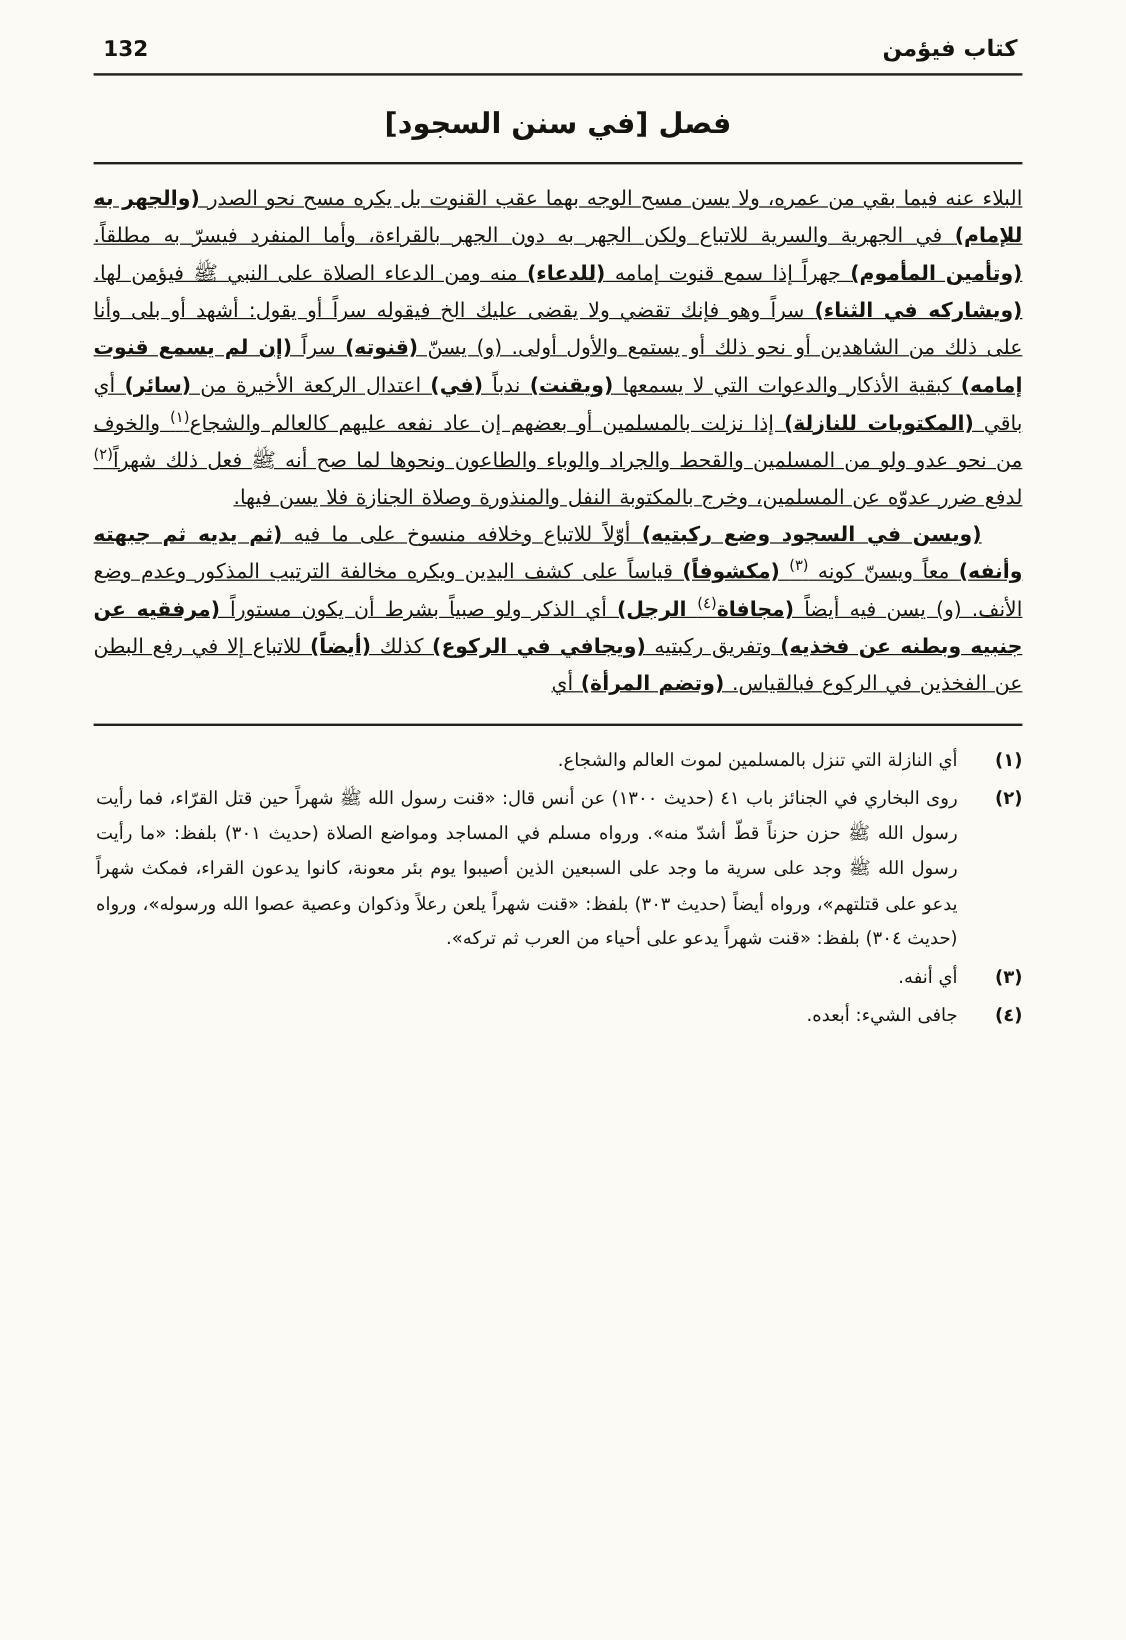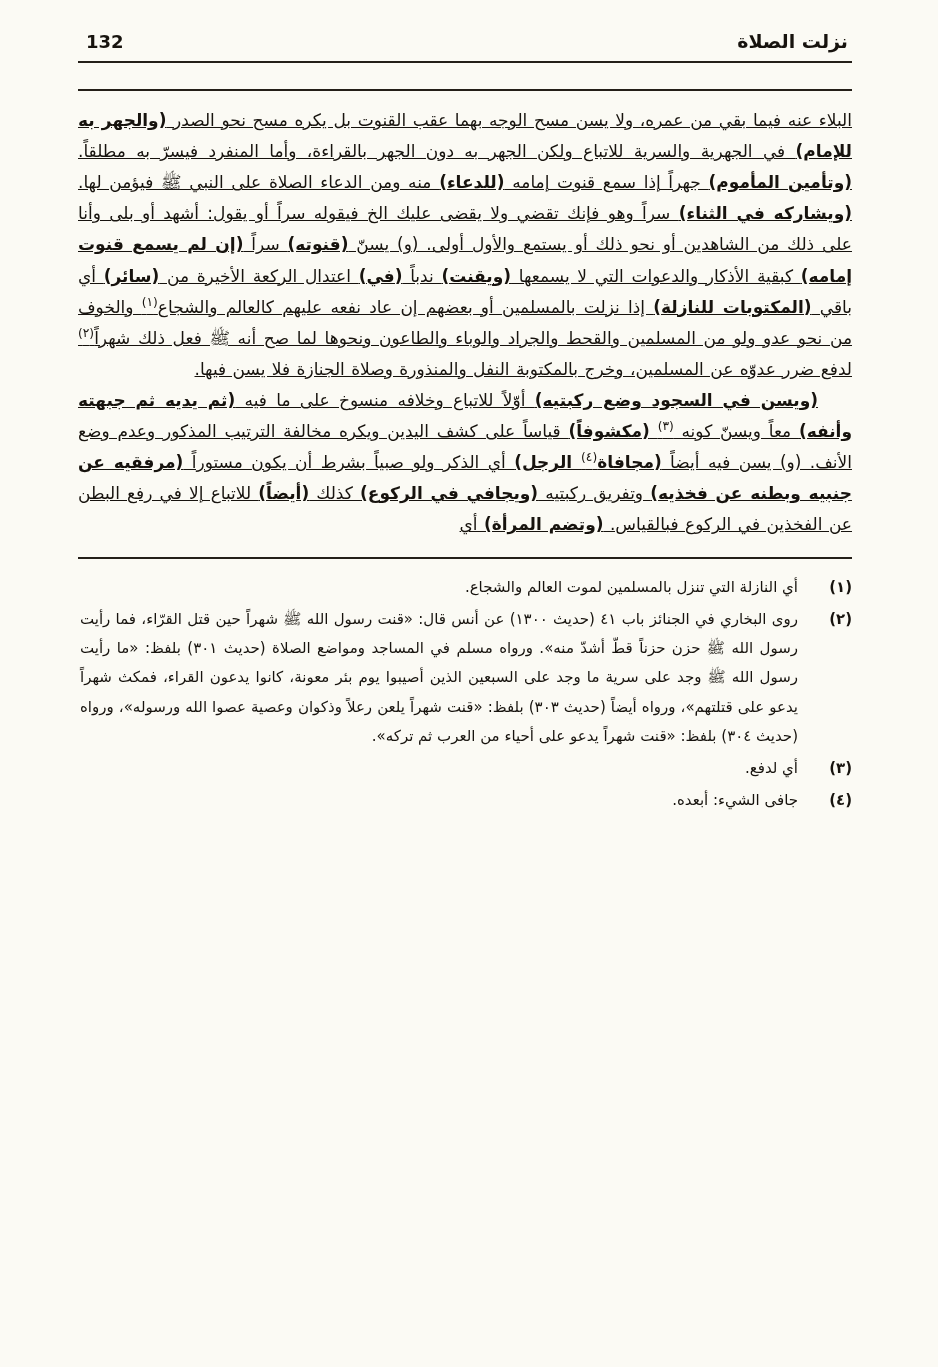--- a/index.html
+++ b/index.html
@@ -86,26 +86,27 @@
     flex: 1 1 auto;
     text-align: justify;
   }
 </style>
 </head>
 <body>
 
 <div class="page">
 
   <header class="page-header">
-    <span class="book-title">نزلت الصلاة</span>
+    <span class="book-title">كتاب فيؤمن</span>
     <span class="page-number">132</span>
   </header>
   <div class="rule header-rule"></div>
 
   <section class="matn">
+    <h2 class="matn-heading">فصل [في سنن السجود]</h2>
   </section>
 
   <div class="rule section-rule"></div>
 
   <section class="sharh">
     <p class="sharh-para"><span>البلاء عنه فيما بقي من عمره، ولا يسن مسح الوجه بهما عقب القنوت بل يكره مسح نحو الصدر </span><span class="b">(والجهر به للإمام)</span><span> في الجهرية والسرية للاتباع ولكن الجهر به دون الجهر بالقراءة، وأما المنفرد فيسرّ به مطلقاً. </span><span class="b">(وتأمين المأموم)</span><span> جهراً إذا سمع قنوت إمامه </span><span class="b">(للدعاء)</span><span> منه ومن الدعاء الصلاة على النبي ﷺ فيؤمن لها. </span><span class="b">(ويشاركه في الثناء)</span><span> سراً وهو فإنك تقضي ولا يقضى عليك الخ فيقوله سراً أو يقول: أشهد أو بلى وأنا على ذلك من الشاهدين أو نحو ذلك أو يستمع والأول أولى. (و) يسنّ </span><span class="b">(قنوته)</span><span> سراً </span><span class="b">(إن لم يسمع قنوت إمامه)</span><span> كبقية الأذكار والدعوات التي لا يسمعها </span><span class="b">(ويقنت)</span><span> ندباً </span><span class="b">(في)</span><span> اعتدال الركعة الأخيرة من </span><span class="b">(سائر)</span><span> أي باقي </span><span class="b">(المكتوبات للنازلة)</span><span> إذا نزلت بالمسلمين أو بعضهم إن عاد نفعه عليهم كالعالم والشجاع</span><span class="sup">(١)</span><span> والخوف من نحو عدو ولو من المسلمين والقحط والجراد والوباء والطاعون ونحوها لما صح أنه ﷺ فعل ذلك شهراً</span><span class="sup">(٢)</span><span> لدفع ضرر عدوّه عن المسلمين، وخرج بالمكتوبة النفل والمنذورة وصلاة الجنازة فلا يسن فيها.</span></p>
     <p class="sharh-para indent"><span class="b">(ويسن في السجود وضع ركبتيه)</span><span> أوّلاً للاتباع وخلافه منسوخ على ما فيه </span><span class="b">(ثم يديه ثم جبهته وأنفه)</span><span> معاً ويسنّ كونه </span><span class="sup">(٣)</span><span> </span><span class="b">(مكشوفاً)</span><span> قياساً على كشف اليدين ويكره مخالفة الترتيب المذكور وعدم وضع الأنف. (و) يسن فيه أيضاً </span><span class="b">(مجافاة</span><span class="sup">(٤)</span><span class="b"> الرجل)</span><span> أي الذكر ولو صبياً بشرط أن يكون مستوراً </span><span class="b">(مرفقيه عن جنبيه وبطنه عن فخذيه)</span><span> وتفريق ركبتيه </span><span class="b">(ويجافي في الركوع)</span><span> كذلك </span><span class="b">(أيضاً)</span><span> للاتباع إلا في رفع البطن عن الفخذين في الركوع فبالقياس. </span><span class="b">(وتضم المرأة)</span><span> أي</span></p>
   </section>
 
   <div class="rule footnote-rule"></div>
@@ -114,21 +115,21 @@
     <div class="footnote">
       <span class="fn-num">(١)</span>
       <span class="fn-text">أي النازلة التي تنزل بالمسلمين لموت العالم والشجاع.</span>
     </div>
     <div class="footnote">
       <span class="fn-num">(٢)</span>
       <span class="fn-text">روى البخاري في الجنائز باب ٤١ (حديث ١٣٠٠) عن أنس قال: «قنت رسول الله ﷺ شهراً حين قتل القرّاء، فما رأيت رسول الله ﷺ حزن حزناً قطّ أشدّ منه». ورواه مسلم في المساجد ومواضع الصلاة (حديث ٣٠١) بلفظ: «ما رأيت رسول الله ﷺ وجد على سرية ما وجد على السبعين الذين أصيبوا يوم بئر معونة، كانوا يدعون القراء، فمكث شهراً يدعو على قتلتهم»، ورواه أيضاً (حديث ٣٠٣) بلفظ: «قنت شهراً يلعن رعلاً وذكوان وعصية عصوا الله ورسوله»، ورواه (حديث ٣٠٤) بلفظ: «قنت شهراً يدعو على أحياء من العرب ثم تركه».</span>
     </div>
     <div class="footnote">
       <span class="fn-num">(٣)</span>
-      <span class="fn-text">أي لدفع.</span>
+      <span class="fn-text">أي أنفه.</span>
     </div>
     <div class="footnote">
       <span class="fn-num">(٤)</span>
       <span class="fn-text">جافى الشيء: أبعده.</span>
     </div>
   </section>
 
 </div>
 
 </body></html>

